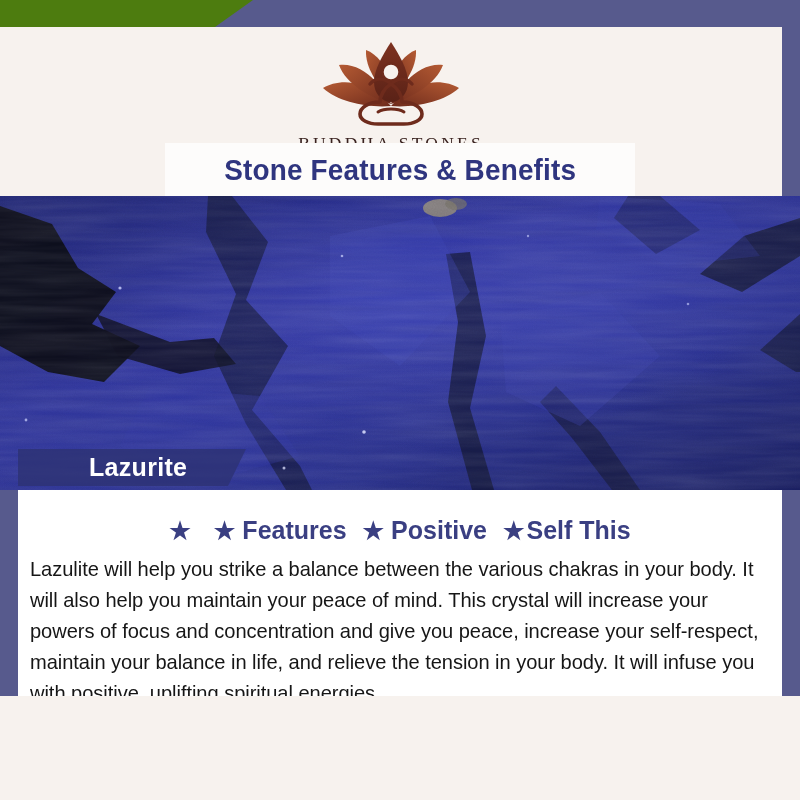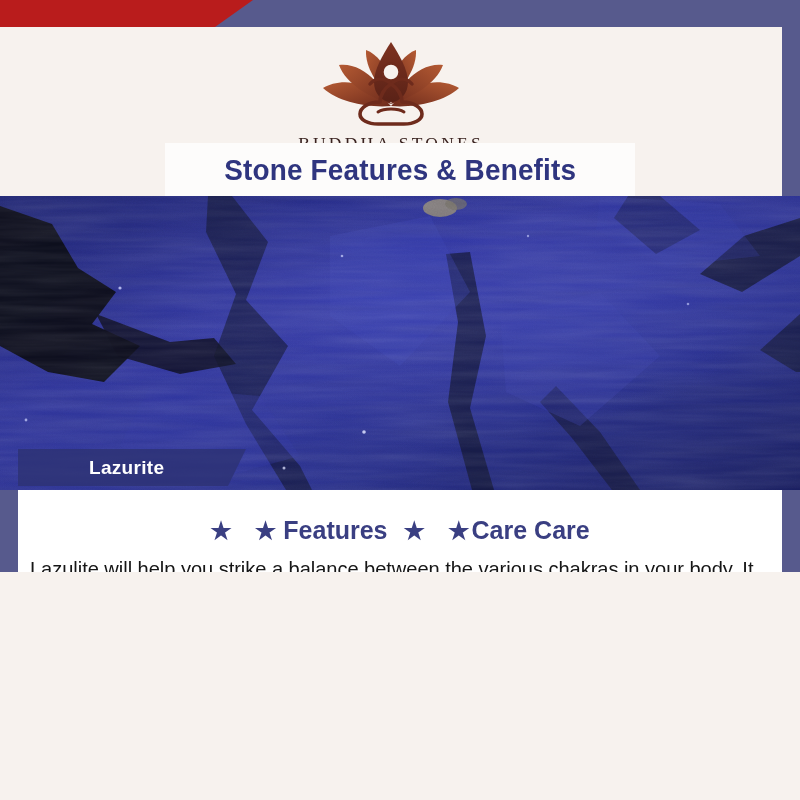--- a/index.html
+++ b/index.html
@@ -6,22 +6,22 @@
 
   html,body{
     width:800px; height:800px;
     font-family:"Liberation Sans", sans-serif;
     background:#f7f2ee;
     overflow:hidden;
   }
 
   #page{
     position:relative;
-    width:800px; height:572px;
-    background:#b91c1c;
+    width:800px; height:696px;
+    background:#4d7c0f;
     overflow:hidden;
   }
 
   
   .band{ position:absolute; background:#575a8d; }
 
   .band-top{
     top:0; left:215px; width:585px; height:27px;
     clip-path:polygon(38px 0, 100% 0, 100% 100%, 0 100%);
   }
@@ -87,21 +87,21 @@
     position:absolute; top:449px; left:18px;
     width:228px; height:37px;
     background:rgba(45,50,115,.80);
     clip-path:polygon(0 0, 100% 0, calc(100% - 18px) 100%, 0 100%);
     display:flex; align-items:center;
     z-index:6;
   }
   .name-tag span{
     margin-left:71px;
     color:#ffffff;
-    font-size:19px;
+    font-size:25px;
     font-weight:bold;
     letter-spacing:.3px;
   }
 
   
   .content{
     position:absolute; top:490px; left:18px;
     width:764px; height:282px;
     background:#ffffff;
   }
@@ -269,23 +269,24 @@
     <div class="features">
       <span class="feat">
         <span class="star">★</span>
       </span>
       <span class="feat">
         <span class="star">★</span>
         <span>Features</span>
       </span>
       <span class="feat">
         <span class="star">★</span>
+        <span>Positive</span>
       </span>
       <span class="feat nogap">
         <span class="star">★</span>
-        <span>Care Care</span>
+        <span>Self This</span>
       </span>
     </div>
 
     <p class="body-text">Lazulite will help you strike a balance between the various chakras in your body. It will also help you maintain your peace of mind. This crystal will increase your powers of focus and concentration and give you peace, increase your self-respect, maintain your balance in life, and relieve the tension in your body. It will infuse you with positive, uplifting spiritual energies.</p>
   </div>
 
 </div>
 
 </body></html>

